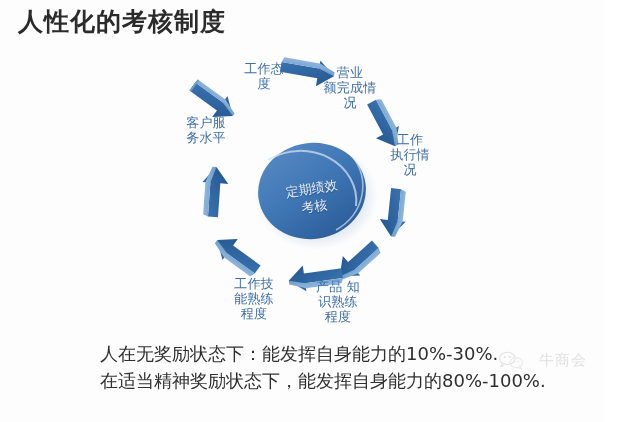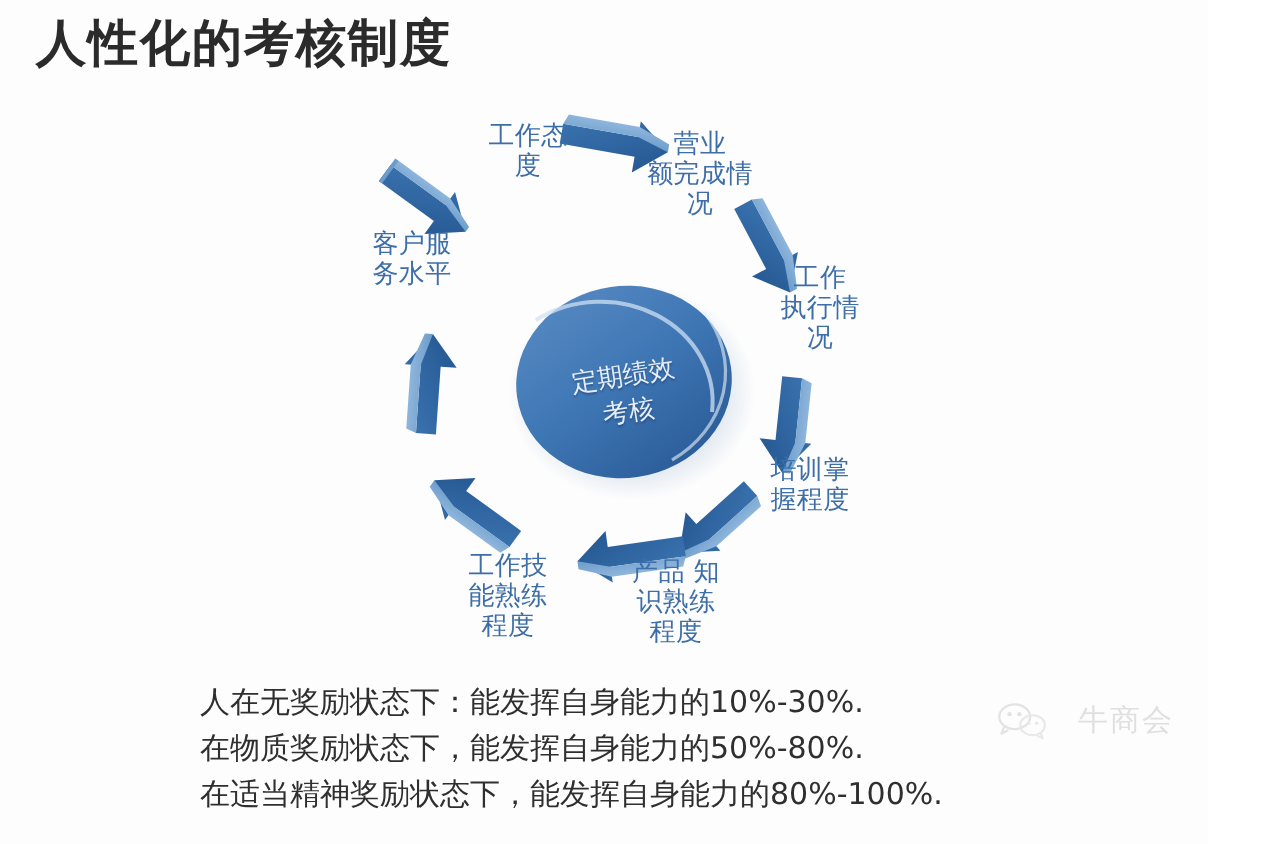--- a/index.html
+++ b/index.html
@@ -74,21 +74,21 @@
   .lbl-5{left:229px;top:277px;width:50px;}         
   .lbl-6{left:178px;top:206px;width:52px;}         
   .lbl-7{left:180px;top:116px;width:52px;}         
 
   
   .notes{
     position:absolute;
     left:100px;top:340px;
     width:470px;
     color:#2f2f2f;
-    font-size:15px;
+    font-size:18px;
     line-height:1.52;
     font-family:"DejaVu Sans","Liberation Sans",sans-serif;
   }
   .notes div{white-space:nowrap;}
 
   
   .watermark{
     position:absolute;
     left:498px;top:350px;
     display:flex;
@@ -191,34 +191,31 @@
   </div>
 
   <div class="ring-label lbl-0">工作态
 度</div>
   <div class="ring-label lbl-1">营业
 额完成情
 况</div>
   <div class="ring-label lbl-2">工作
 执行情
 况</div>
-  <div class="ring-label lbl-3">培训掌
-握程度</div>
   <div class="ring-label lbl-4">产品 知
 识熟练
 程度</div>
   <div class="ring-label lbl-5">工作技
 能熟练
 程度</div>
   <div class="ring-label lbl-7">客户服
 务水平</div>
 
   <div class="notes">
     <div>人在无奖励状态下：能发挥自身能力的10%-30%.</div>
-    <div>在物质奖励状态下，能发挥自身能力的50%-80%.</div>
     <div>在适当精神奖励状态下，能发挥自身能力的80%-100%.</div>
   </div>
 
   <div class="watermark">
     <svg class="wm-icon" viewBox="0 0 32 24">
       <ellipse cx="11.5" cy="10" rx="9.5" ry="7.6" fill="none" stroke="#cfcfcf" stroke-width="1.4"></ellipse>
       <path d="M5 16.2 L3.4 20.4 L7.6 18.2" fill="none" stroke="#cfcfcf" stroke-width="1.4" stroke-linejoin="round"></path>
       <circle cx="8.3" cy="8.4" r="1.35" fill="#cfcfcf"></circle>
       <circle cx="14.4" cy="8.4" r="1.35" fill="#cfcfcf"></circle>
       <ellipse cx="22.5" cy="15.2" rx="7.6" ry="6.1" fill="none" stroke="#d8d8d8" stroke-width="1.3"></ellipse>

